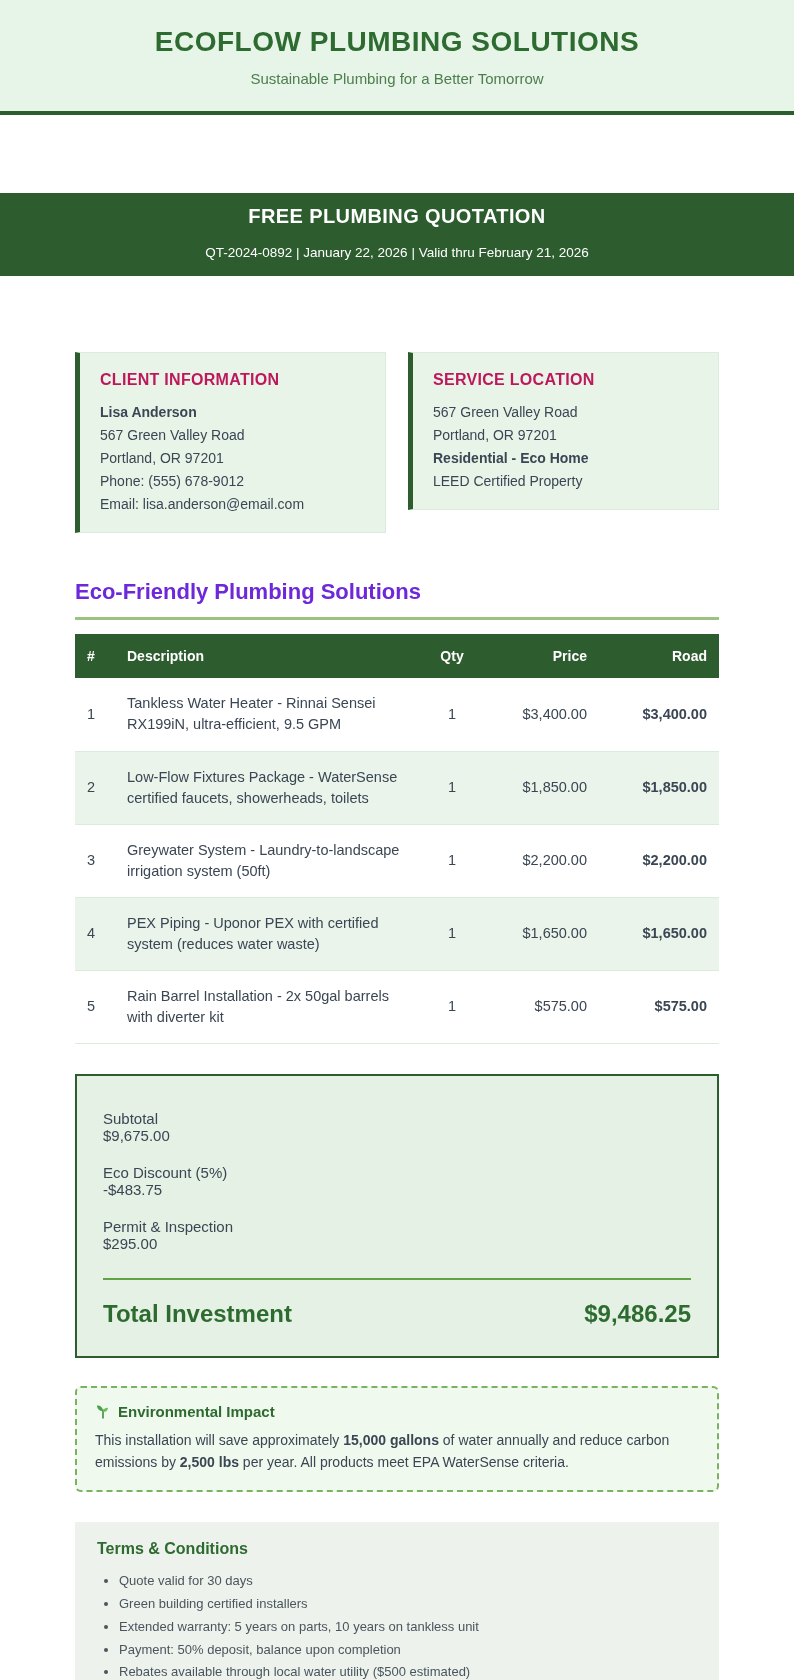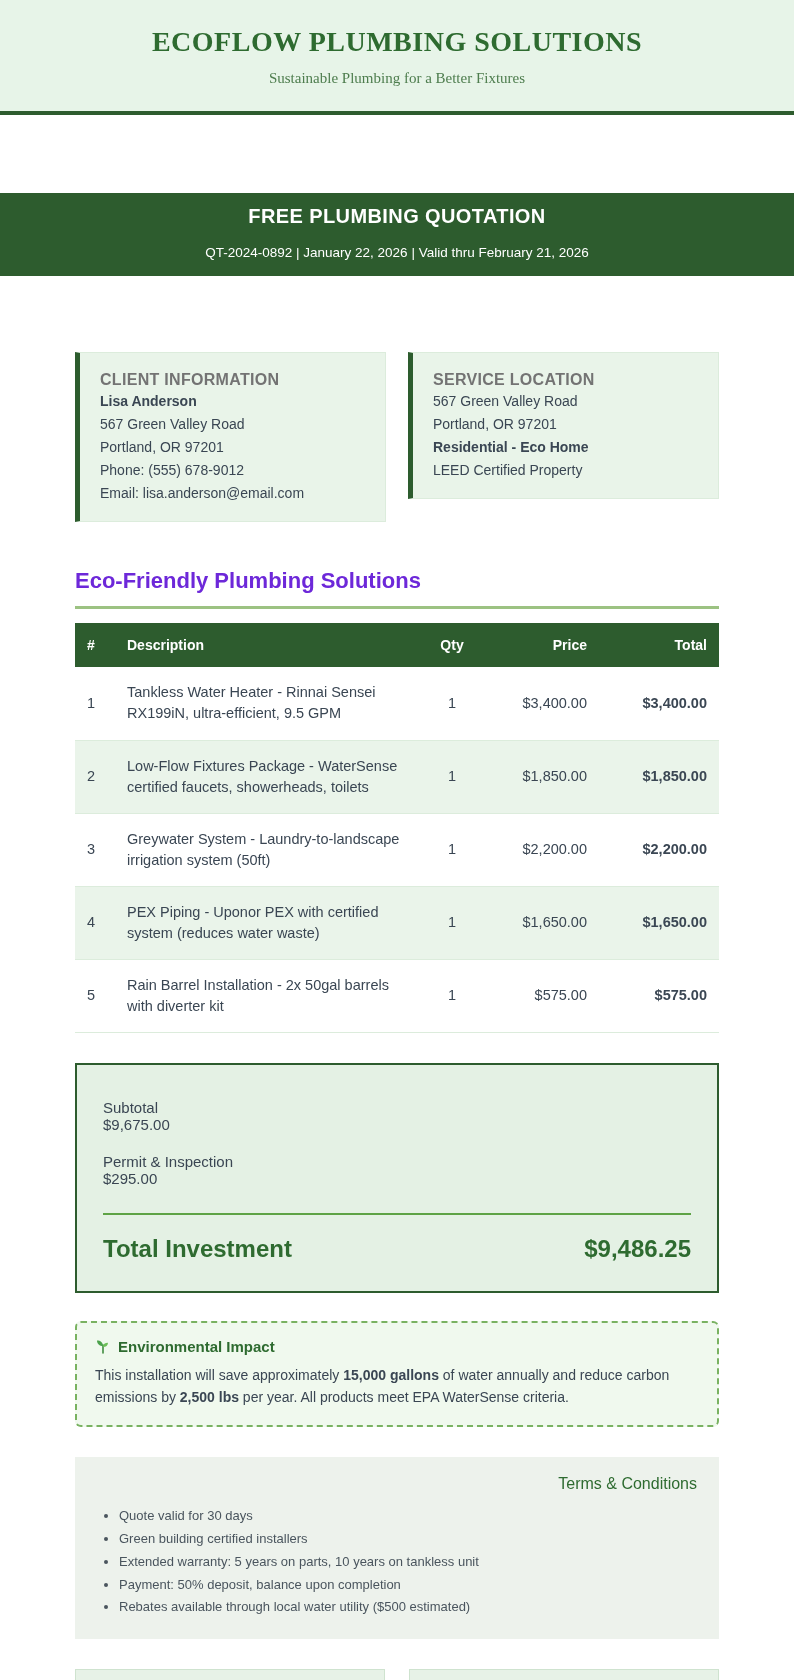--- a/index.html
+++ b/index.html
@@ -4,21 +4,21 @@
 <style>
   * { box-sizing: border-box; margin: 0; padding: 0; }
   html, body { background: #ffffff; }
   body {
     width: 794px; height: 1680px; margin: 0 auto; overflow: hidden;
     font-family: "Liberation Sans", sans-serif; color: #3a4653;
   }
   
   .brand-header {
     background: #e7f4e8; border-bottom: 4px solid #2d5c2e;
-    text-align: center; padding: 26px 0 24px; font-family: Liberation Serif, serif;
+    text-align: center; padding: 26px 0 24px;
   }
   .brand-header h1 {
     color: #2e6b30; font-size: 28px; font-weight: bold; letter-spacing: 0.5px;
   }
   .brand-header .tagline { color: #4e7d4e; font-size: 15px; margin-top: 12px; }
   
   .quote-banner {
     margin-top: 78px; background: #2d5c2e; color: #ffffff;
     text-align: center; padding: 12px 0 16px;
   }
@@ -26,22 +26,22 @@
   .quote-banner .q-meta  { font-size: 13.5px; margin-top: 17px; }
   
   .content { width: 644px; margin: 0 auto; }
   
   .info-row { display: flex; gap: 22px; margin-top: 76px; align-items: flex-start; }
   .info-card {
     flex: 1; background: #e9f4e9; border: 1px solid #dcecdc;
     border-left: 5px solid #2d5c2e; padding: 18px 20px 16px;
   }
   .info-card h3 {
-    color: #737373; font-size: 16px; font-weight: bold; letter-spacing: 0.3px;
-    margin-bottom: 1px;
+    color: #be185d; font-size: 16px; font-weight: bold; letter-spacing: 0.3px;
+    margin-bottom: 12px;
   }
   .info-card p { font-size: 14px; line-height: 1.65; }
   .bold { font-weight: bold; }
   
   .section-title {
     margin-top: 46px; padding-bottom: 12px; border-bottom: 3px solid #9cc282;
     color: #6d28d9; font-size: 22px; font-weight: bold;
   }
   
   table.items { width: 100%; border-collapse: collapse; margin-top: 14px; }
@@ -72,39 +72,39 @@
   .t-grand span { color: #2e6b30; font-size: 24px; font-weight: bold; }
   
   .env-box {
     margin-top: 28px; background: #f0f9ee; border: 2px dashed #79b261;
     border-radius: 6px; padding: 15px 18px 17px;
   }
   .env-title { display: flex; align-items: center; gap: 7px; color: #2e6b30; font-size: 15px; font-weight: bold; }
   .env-text { font-size: 14px; line-height: 1.6; margin-top: 9px; }
   
   .terms { margin-top: 30px; background: #edf2ec; padding: 18px 22px 20px; }
-  .terms h3 { color: #2e6b30; font-size: 16px; font-weight: normal; margin-bottom: 12px; text-align: right; }
+  .terms h3 { color: #2e6b30; font-size: 16px; font-weight: bold; margin-bottom: 12px; }
   .terms ul { padding-left: 22px; }
   .terms li { font-size: 13px; color: #4a555e; line-height: 1.75; }
   
   .sig-row { display: flex; gap: 24px; margin-top: 30px; }
   .sig-box {
     flex: 1; background: #e7f2e7; border: 1px solid #cfe3cf;
     text-align: center; padding: 22px 28px 24px;
   }
   .seed-icon { width: 16px; height: 16px; flex: none; }
 </style>
 </head>
 <body>
 
 <div class="page">
 
   <header class="brand-header">
     <h1>ECOFLOW PLUMBING SOLUTIONS</h1>
-    <div class="tagline">Sustainable Plumbing for a Better Fixtures</div>
+    <div class="tagline">Sustainable Plumbing for a Better Tomorrow</div>
   </header>
 
   <div class="quote-banner">
     <div class="q-title">FREE PLUMBING QUOTATION</div>
     <div class="q-meta">QT-2024-0892 | January 22, 2026 | Valid thru February 21, 2026</div>
   </div>
 
   <div class="content">
 
     <div class="info-row">
@@ -127,21 +127,21 @@
 
     <h2 class="section-title">Eco-Friendly Plumbing Solutions</h2>
 
     <table class="items">
       <thead>
         <tr>
           <th class="col-num">#</th>
           <th>Description</th>
           <th class="col-qty c">Qty</th>
           <th class="col-price r">Price</th>
-          <th class="col-total r">Total</th>
+          <th class="col-total r">Road</th>
         </tr>
       </thead>
       <tbody>
         <tr>
           <td>1</td>
           <td>Tankless Water Heater - Rinnai Sensei RX199iN, ultra-efficient, 9.5 GPM</td>
           <td class="c">1</td>
           <td class="r">$3,400.00</td>
           <td class="r total-cell">$3,400.00</td>
         </tr>
@@ -173,20 +173,24 @@
           <td class="r">$575.00</td>
           <td class="r total-cell">$575.00</td>
         </tr>
       </tbody>
     </table>
 
     <div class="totals">
       <div class="t-row">
         <span>Subtotal</span>
         <span>$9,675.00</span>
+      </div>
+      <div class="t-row">
+        <span>Eco Discount (5%)</span>
+        <span>-$483.75</span>
       </div>
       <div class="t-row">
         <span>Permit &amp; Inspection</span>
         <span>$295.00</span>
       </div>
       <div class="t-divider"></div>
       <div class="t-grand">
         <span>Total Investment</span>
         <span>$9,486.25</span>
       </div>

